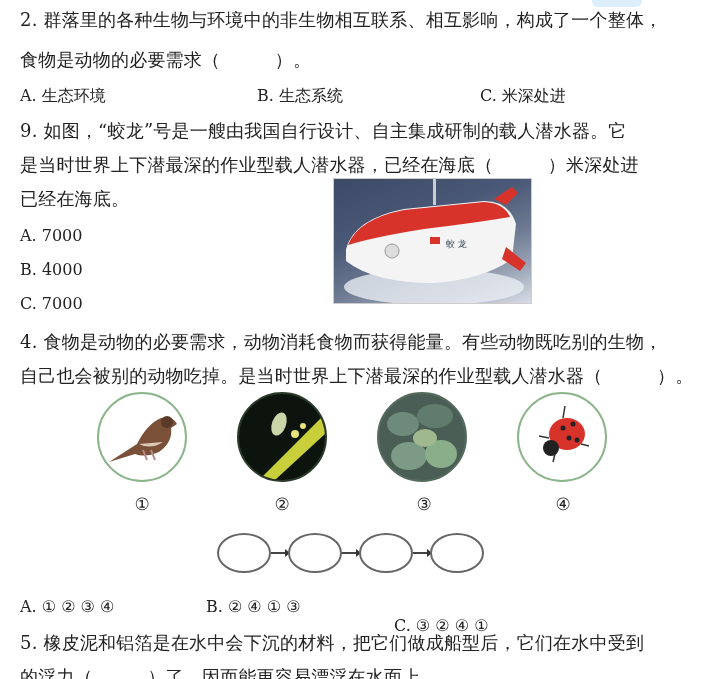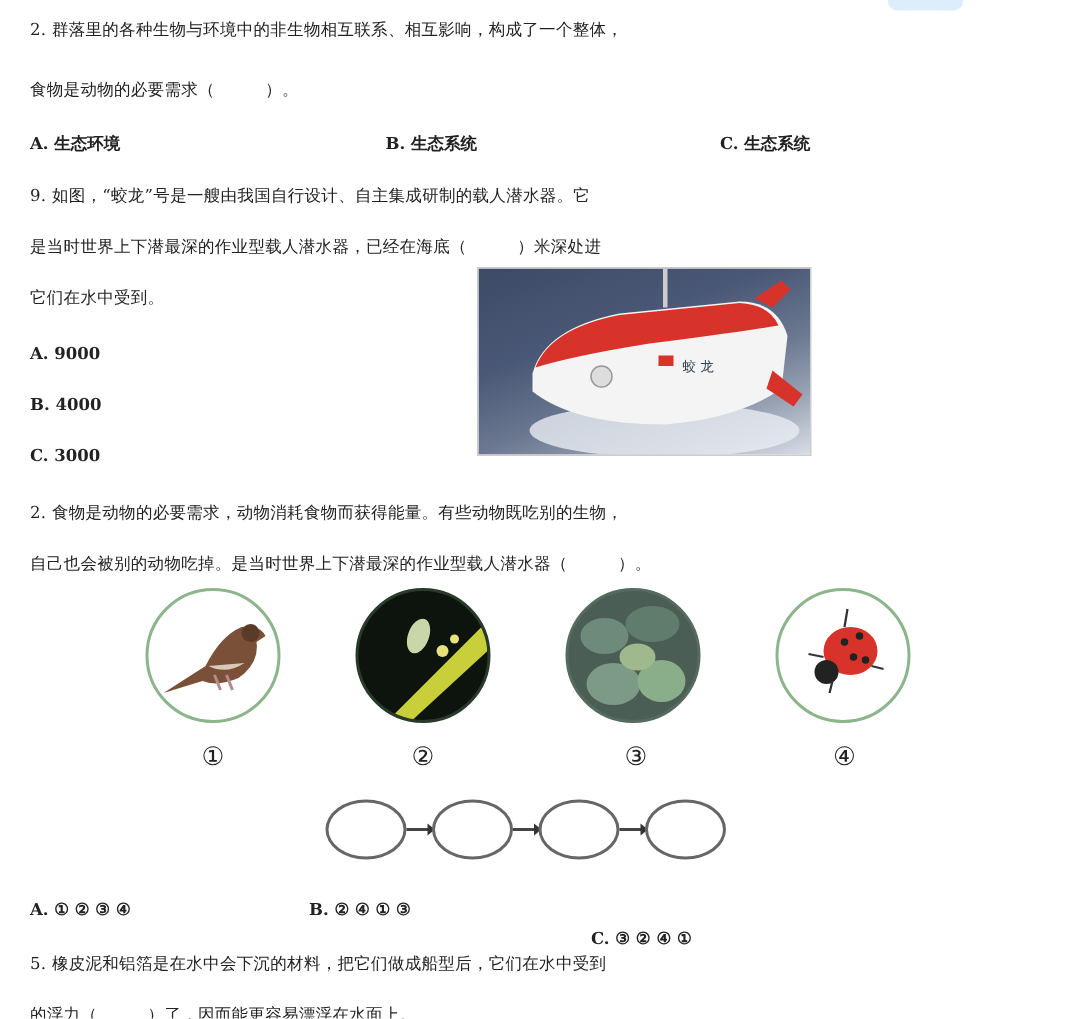--- a/index.html
+++ b/index.html
@@ -7,29 +7,28 @@
     width: 714px; height: 679px; overflow: hidden; position: relative;
     background: #ffffff;
     font-family: "DejaVu Serif", "Liberation Serif", serif;
     color: #222;
   }
   .pill {
     position: absolute; left: 592px; top: -6px; width: 50px; height: 13px;
     background: #dceefb; border-radius: 6px;
   }
   .line {
-    position: absolute; left: 20px; font-size: 11px; white-space: nowrap;
+    position: absolute; left: 20px; font-size: 18px; white-space: nowrap;
     letter-spacing: 0.2px; line-height: 20px;
   }
-  .opt { position: absolute; font-size: 11px; white-space: nowrap; line-height: 20px; font-weight: bold; }
+  .opt { position: absolute; font-size: 16px; white-space: nowrap; line-height: 20px; }
   .photo {
-    position: absolute; left: 318px; top: 178px; width: 197px; height: 124px;
+    position: absolute; left: 333px; top: 178px; width: 197px; height: 124px;
     overflow: hidden; border: 1px solid #ccc;
     background: linear-gradient(160deg, #3d4a66 0%, #4a5877 35%, #6b7890 60%, #9aa4b5 80%, #d8dde6 100%);
-    padding-left: 24px;
   }
   .circle {
     position: absolute; width: 90px; height: 90px; border-radius: 50%;
     border: 2px solid #8cb58c; overflow: hidden; box-sizing: border-box;
   }
   .num {
     position: absolute; font-size: 17px; width: 30px; text-align: center;
   }
   .oval {
     position: absolute; top: 533px; width: 54px; height: 40px;
@@ -45,44 +44,44 @@
 </style>
 </head>
 <body>
 
 <div class="pill"></div>
 
 <div class="line" style="top:10px">2. 群落里的各种生物与环境中的非生物相互联系、相互影响，构成了一个整体，</div>
 <div class="line" style="top:50px">食物是动物的必要需求（　　　）。</div>
 <div class="opt" style="left:20px;top:86px">A. 生态环境</div>
 <div class="opt" style="left:257px;top:86px">B. 生态系统</div>
-<div class="opt" style="left:480px;top:86px">C. 生态系统</div>
+<div class="opt" style="left:480px;top:86px">C. 米深处进</div>
 
 <div class="line" style="top:121px">9. 如图，“蛟龙”号是一艘由我国自行设计、自主集成研制的载人潜水器。它</div>
 <div class="line" style="top:155px">是当时世界上下潜最深的作业型载人潜水器，已经在海底（　　　）米深处进</div>
-<div class="line" style="top:189px">它们在水中受到。</div>
-<div class="opt" style="left:20px;top:226px">A. 9000</div>
+<div class="line" style="top:189px">已经在海底。</div>
+<div class="opt" style="left:20px;top:226px">A. 7000</div>
 <div class="opt" style="left:20px;top:260px">B. 4000</div>
-<div class="opt" style="left:20px;top:294px">C. 3000</div>
+<div class="opt" style="left:20px;top:294px">C. 7000</div>
 
 <div class="photo">
   <svg width="197" height="124" viewBox="0 0 197 124">
     <ellipse cx="100" cy="108" rx="90" ry="18" fill="#e8ecf2" opacity="0.8"></ellipse>
     <path d="M12 70 Q20 40 70 30 L150 22 Q175 22 182 45 L178 80 Q150 100 100 104 Q40 104 12 82 Z" fill="#f4f4f4"></path>
     <path d="M14 66 Q24 40 70 31 L150 23 Q170 24 176 38 Q140 44 90 50 Q40 58 14 66 Z" fill="#d8332a"></path>
     <rect x="99" y="0" width="3" height="26" fill="#ccc"></rect>
     <path d="M160 20 L178 8 L184 14 L172 26 Z" fill="#d8332a"></path>
     <path d="M172 68 L192 84 L186 92 L168 80 Z" fill="#d8332a"></path>
     <rect x="96" y="58" width="10" height="7" fill="#d8332a"></rect>
     <circle cx="58" cy="72" r="7" fill="#ddd" stroke="#999"></circle>
     <text x="112" y="68" font-size="9" fill="#345" font-family="DejaVu Serif, serif">蛟 龙</text>
   </svg>
 </div>
 
-<div class="line" style="top:332px">2. 食物是动物的必要需求，动物消耗食物而获得能量。有些动物既吃别的生物，</div>
+<div class="line" style="top:332px">4. 食物是动物的必要需求，动物消耗食物而获得能量。有些动物既吃别的生物，</div>
 <div class="line" style="top:366px">自己也会被别的动物吃掉。是当时世界上下潜最深的作业型载人潜水器（　　　）。</div>
 
 <div class="circle" style="left:97px;top:392px;background:#fff">
   <svg width="86" height="86" viewBox="0 0 86 86">
     <path d="M10 68 L38 50 Q48 30 62 24 Q74 22 78 30 L72 34 Q74 48 60 58 Q46 64 36 60 Z" fill="#7a5038"></path>
     <circle cx="68" cy="28" r="6" fill="#5a3a28"></circle>
     <path d="M44 56 L48 66 M52 56 L56 66" stroke="#b48a8a" stroke-width="2"></path>
     <path d="M40 50 Q52 56 64 48" fill="#d9c9b8"></path>
   </svg>
 </div>

